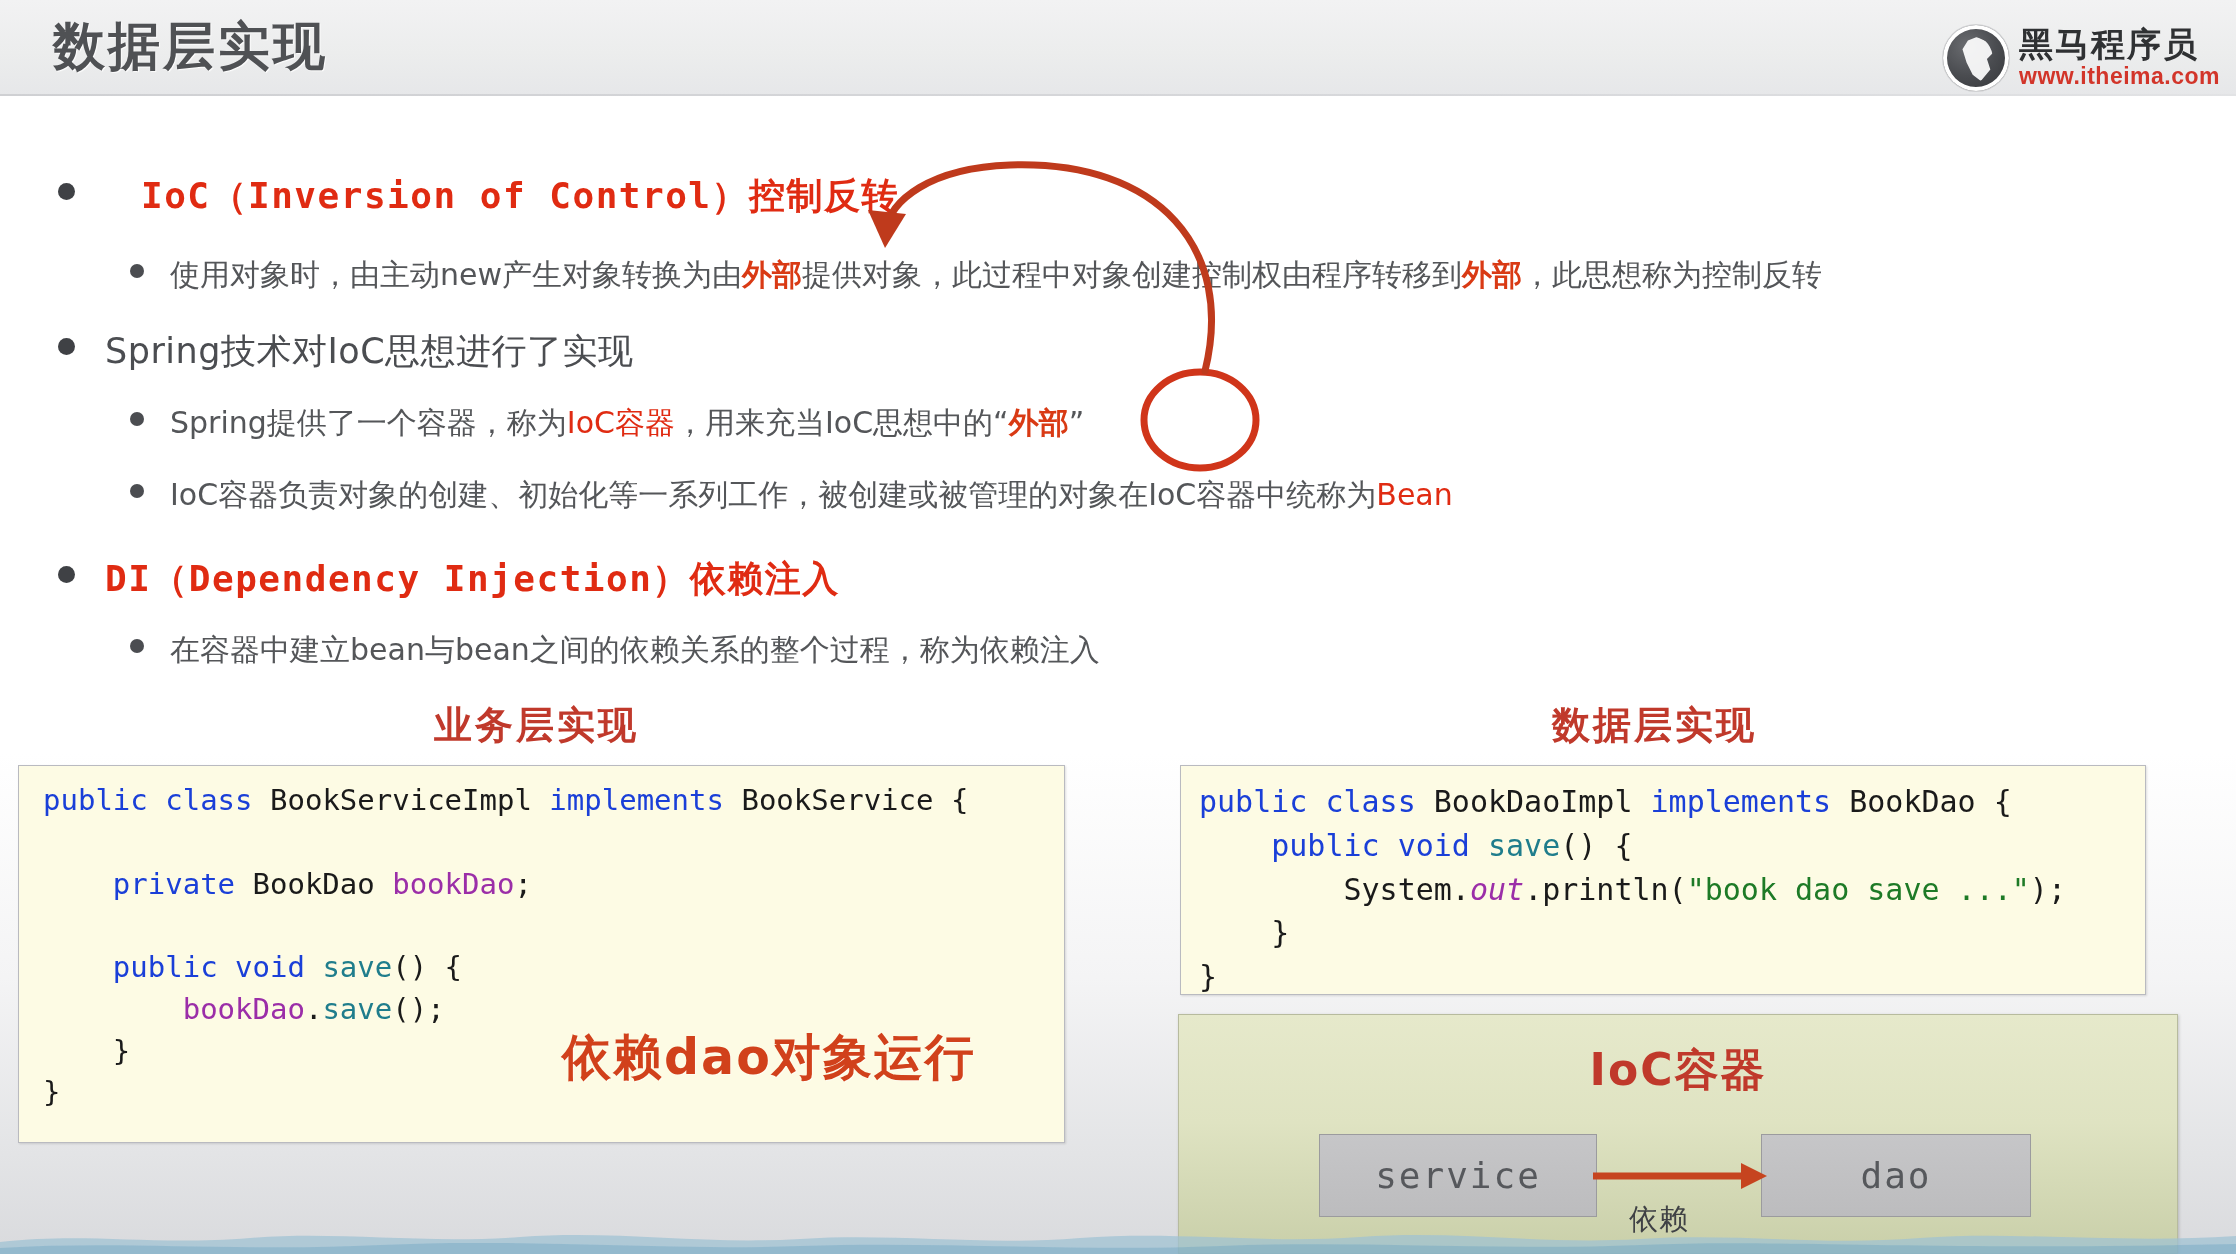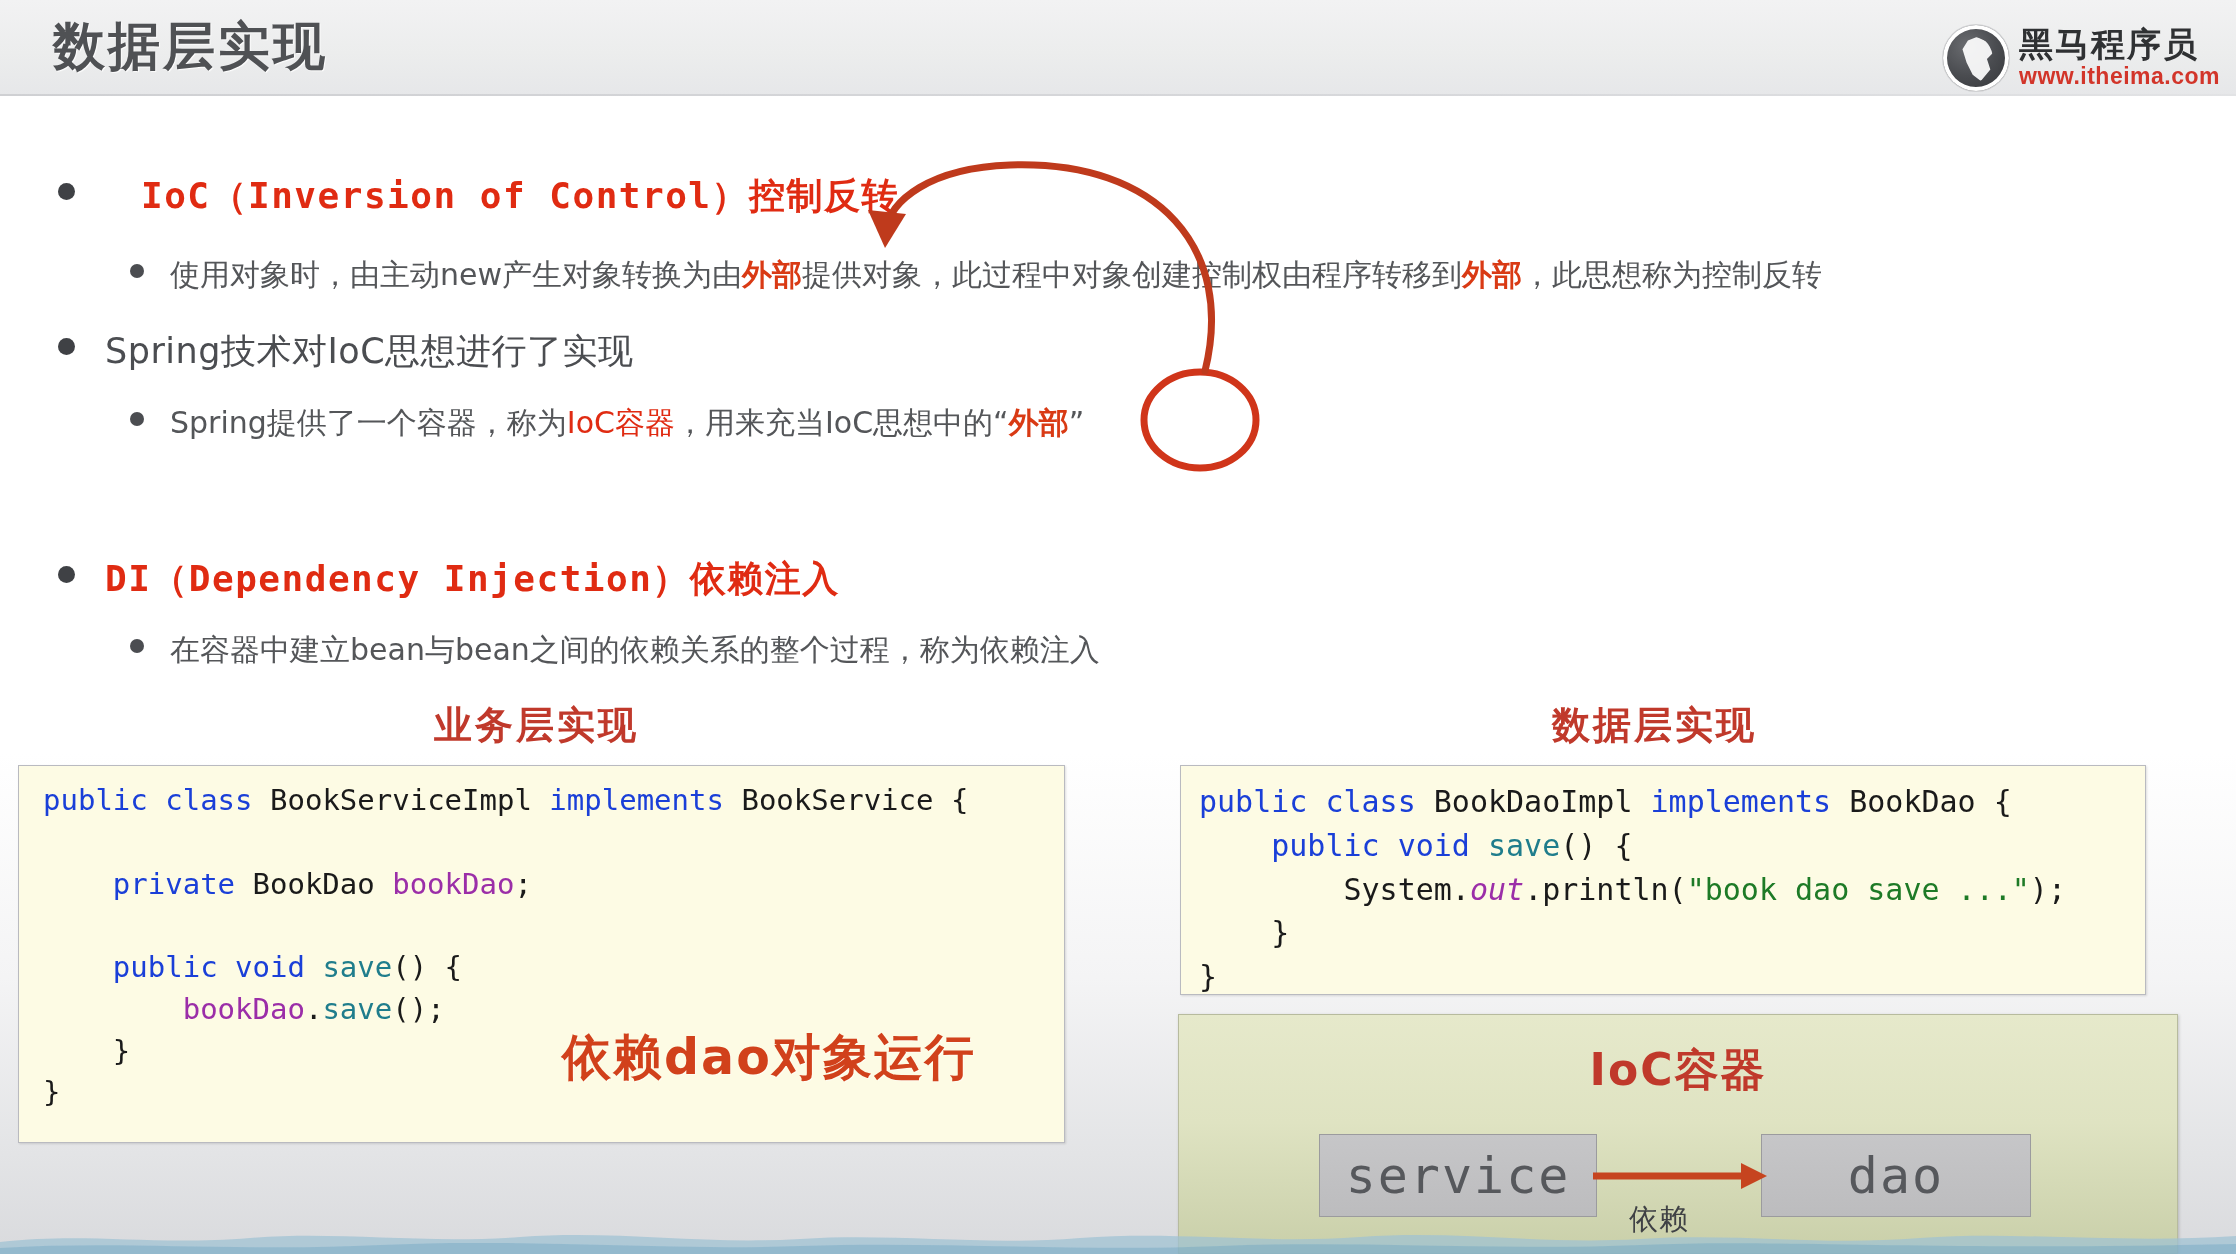--- a/index.html
+++ b/index.html
@@ -134,21 +134,21 @@
     position:absolute;left:0;right:0;top:26px;text-align:center;
     font-size:44px;font-weight:bold;color:#c0392b;letter-spacing:2px;
     font-family:"DejaVu Sans","Liberation Sans",sans-serif;
   }
   .node-box{
     position:absolute;
     background:linear-gradient(180deg,#c6c6c8 0%,#bcbcbe 100%);
     border:1px solid #9b9b9e;
     display:flex;align-items:center;justify-content:center;
     font-family:"DejaVu Sans Mono","Liberation Mono",monospace;
-    font-size:50px;color:#56585c;letter-spacing:2px;
+    font-size:36px;color:#56585c;letter-spacing:2px;
     box-sizing:border-box;
   }
   #dep-label{
     position:absolute;font-size:29px;color:#3f4145;
     font-family:"DejaVu Sans","Liberation Sans",sans-serif;
     letter-spacing:1px;
   }
   
   #water{
     position:absolute;left:0;bottom:0;width:2236px;height:26px;
@@ -189,20 +189,24 @@
   <div class="lvl1" style="left:58px;top:328px;">
     <span class="dot"></span>
     <span class="txt">Spring技术对IoC思想进行了实现</span>
   </div>
 
   <div class="lvl2" style="left:130px;top:403px;">
     <span class="dot"></span>
     <span class="txt">Spring提供了一个容器，称为<span class="hl-red">IoC容器</span>，用来充当IoC思想中的“<span class="hl">外部</span>”</span>
   </div>
 
+  <div class="lvl2" style="left:130px;top:475px;">
+    <span class="dot"></span>
+    <span class="txt">IoC容器负责对象的创建、初始化等一系列工作，被创建或被管理的对象在IoC容器中统称为<span class="hl-red">Bean</span></span>
+  </div>
 
   <div class="lvl1 accent" style="left:58px;top:555px;">
     <span class="dot"></span>
     <span class="txt">
       <span style="font-family:'DejaVu Sans Mono','Liberation Mono',monospace;">DI（Dependency Injection）</span><span style="font-family:'DejaVu Sans','Liberation Sans',sans-serif;">依赖注入</span>
     </span>
   </div>
 
   <div class="lvl2" style="left:130px;top:630px;">
     <span class="dot"></span>

